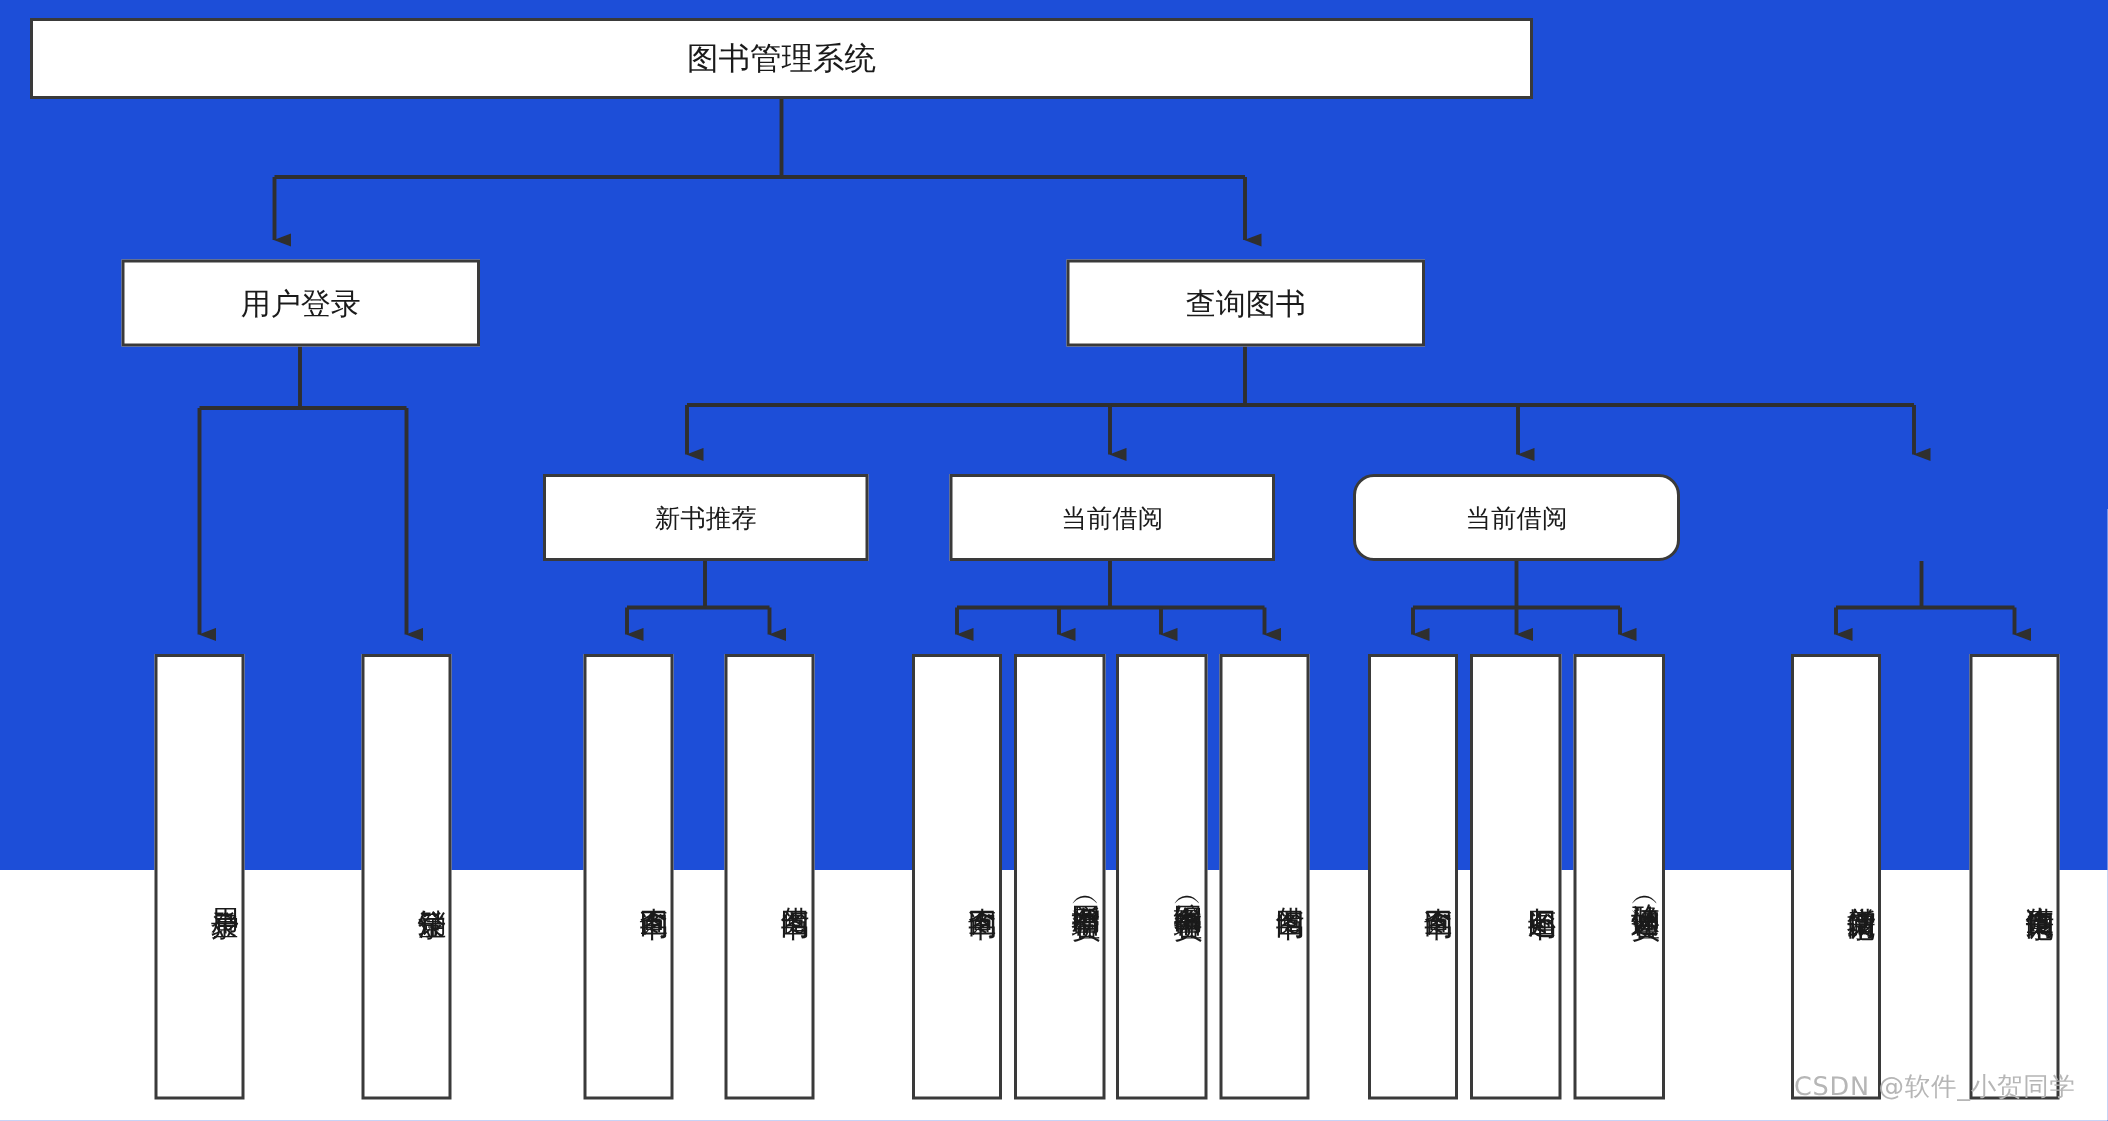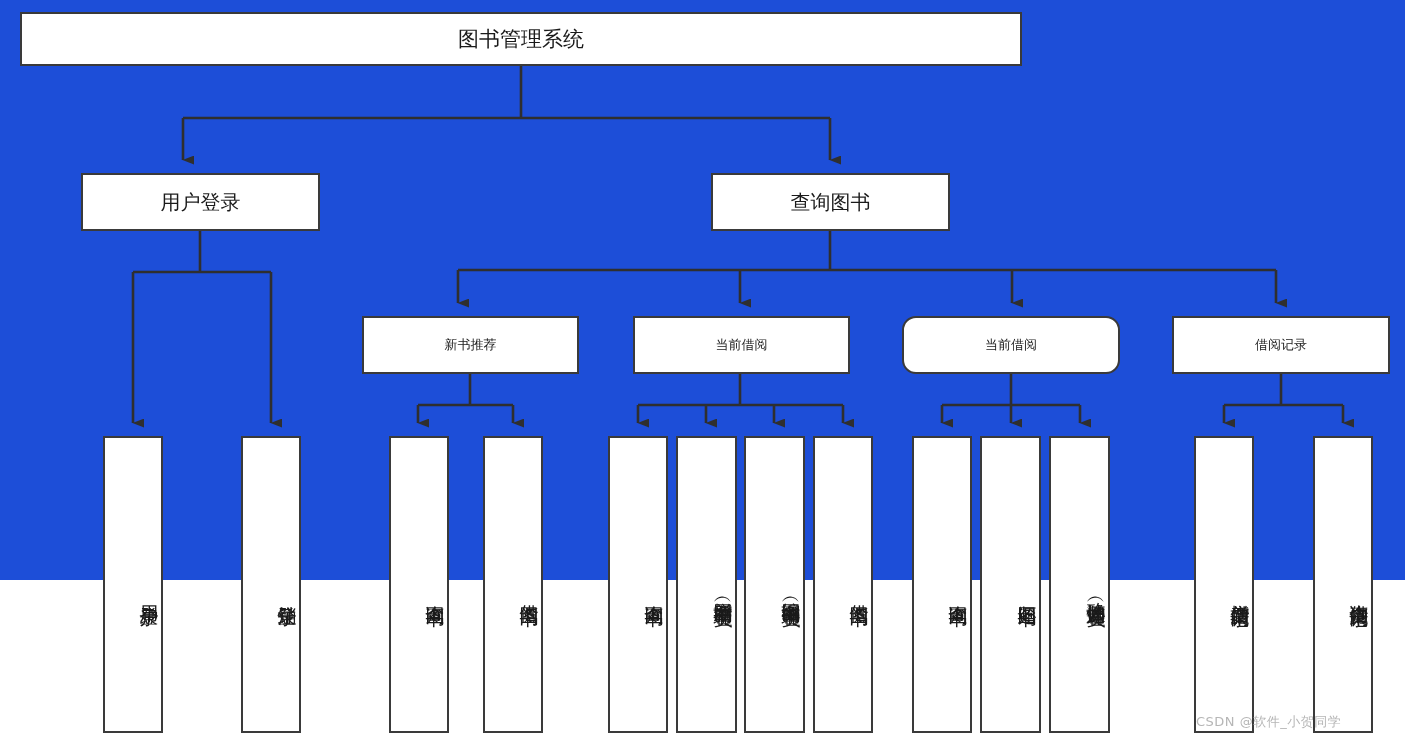--- a/index.html
+++ b/index.html
@@ -6,28 +6,28 @@
   body{width:1405px;height:747px;overflow:hidden;
        font-family:"DejaVu Sans","Liberation Sans",sans-serif;}
   #stage{position:relative;width:1405px;height:580px;background:#1d4ed8;}
   svg#wires{position:absolute;left:0;top:0;width:1405px;height:747px;}
 
   .node{position:absolute;box-sizing:border-box;background:#ffffff;
         border:2.5px solid #3a3a3a;display:flex;align-items:center;
         justify-content:center;color:#1a1a1a;}
   .node.root{font-size:21px;}
   .node.lvl2{font-size:20px;}
-  .node.lvl3{font-size:13px;}
+  .node.lvl3{font-size:17px;}
 
   .node.leaf{writing-mode:vertical-rl;text-orientation:upright;
              font-size:19px;line-height:1.18;letter-spacing:1px;
              padding-top:14px;align-items:flex-start;justify-content:center;
              white-space:nowrap;overflow:hidden;}
 
-  .wm{position:absolute;left:1196px;top:713px;font-size:13px;color:#b6b6b6;
+  .wm{position:absolute;left:1196px;top:713px;font-size:17px;color:#b6b6b6;
       letter-spacing:.5px;white-space:nowrap;}
 </style>
 </head>
 <body>
 
 <div id="stage">
 
   <svg id="wires" viewBox="0 0 1405 747" xmlns="http://www.w3.org/2000/svg">
     <defs>
       <marker id="ah" markerWidth="10" markerHeight="12" refX="4.4" refY="11" orient="auto" markerUnits="userSpaceOnUse">
@@ -79,21 +79,20 @@
   </svg>
 
   <div class="node root" style="left:20px;top:12px;width:1002px;height:54px;">图书管理系统</div>
 
   <div class="node lvl2" style="left:81px;top:173px;width:239px;height:58px;">用户登录</div>
   <div class="node lvl2" style="left:711px;top:173px;width:239px;height:58px;">查询图书</div>
 
   <div class="node lvl3" style="left:362px;top:316px;width:217px;height:58px;">新书推荐</div>
   <div class="node lvl3" style="left:633px;top:316px;width:217px;height:58px;">当前借阅</div>
   <div class="node lvl3" style="left:902px;top:316px;width:218px;height:58px;border-radius:14px;">当前借阅</div>
-  <div class="node lvl3" style="left:1172px;top:316px;width:218px;height:58px;">借阅记录</div>
 
   <div class="node leaf" style="left:103px;top:436px;width:60px;height:297px;">用户登录</div>
   <div class="node leaf" style="left:241px;top:436px;width:60px;height:297px;">注销登录</div>
 
   <div class="node leaf" style="left:389px;top:436px;width:60px;height:297px;">查询图书</div>
   <div class="node leaf" style="left:483px;top:436px;width:60px;height:297px;">借阅图书</div>
 
   <div class="node leaf" style="left:608px;top:436px;width:60px;height:297px;">查询图书</div>
   <div class="node leaf" style="left:676px;top:436px;width:61px;height:297px;">新增图书（管理员）</div>
   <div class="node leaf" style="left:744px;top:436px;width:61px;height:297px;">编辑图书（管理员）</div>

